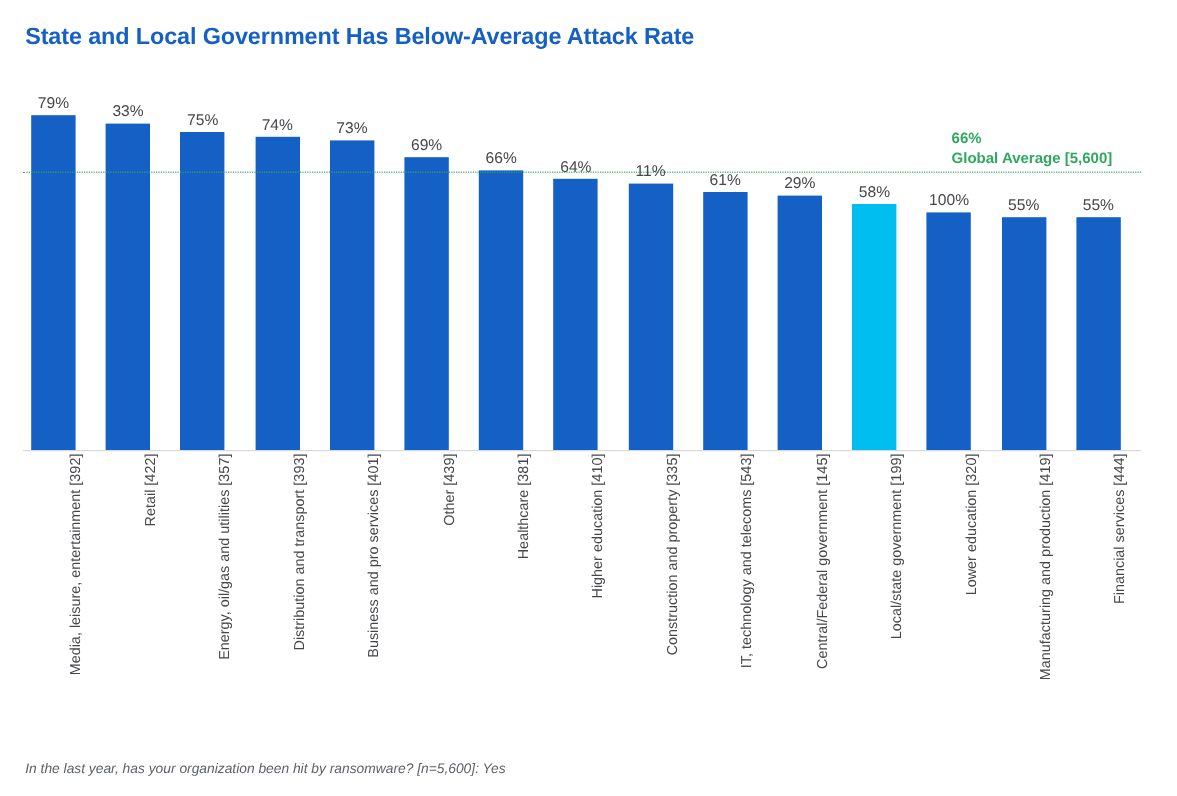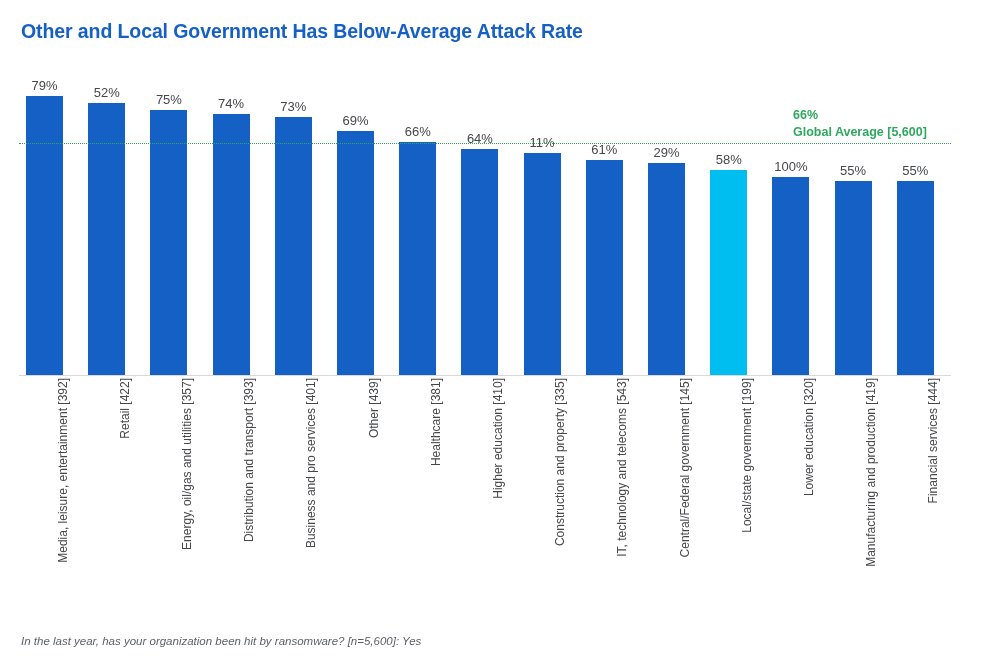--- a/index.html
+++ b/index.html
@@ -132,31 +132,31 @@
     font-style: italic;
     color: #5b5f66;
     white-space: nowrap;
   }
 </style>
 </head>
 <body>
 
 <div>
 
-  <div id="chart-title">Other and Local Government Has Below-Average Attack Rate</div>
+  <div id="chart-title">State and Local Government Has Below-Average Attack Rate</div>
 
   <div id="plot-area">
     <div id="bars-layer">
         <div class="bar-col" style="left: 19px;">
           <div class="bar" style="height: 278.87px;"></div>
           <div class="bar-value" style="bottom: 282.87px;">79%</div>
         </div>
         <div class="bar-col" style="left: 81.2px;">
           <div class="bar" style="height: 271.81px;"></div>
-          <div class="bar-value" style="bottom: 275.81px;">52%</div>
+          <div class="bar-value" style="bottom: 275.81px;">33%</div>
         </div>
         <div class="bar-col" style="left: 143.4px;">
           <div class="bar" style="height: 264.75px;"></div>
           <div class="bar-value" style="bottom: 268.75px;">75%</div>
         </div>
         <div class="bar-col" style="left: 205.6px;">
           <div class="bar" style="height: 261.22px;"></div>
           <div class="bar-value" style="bottom: 265.22px;">74%</div>
         </div>
         <div class="bar-col" style="left: 267.8px;">

